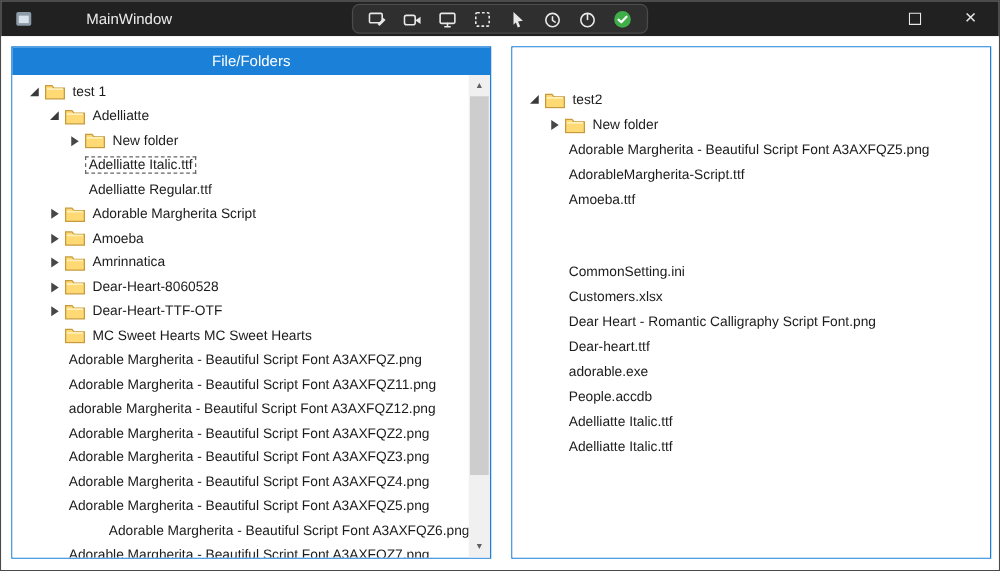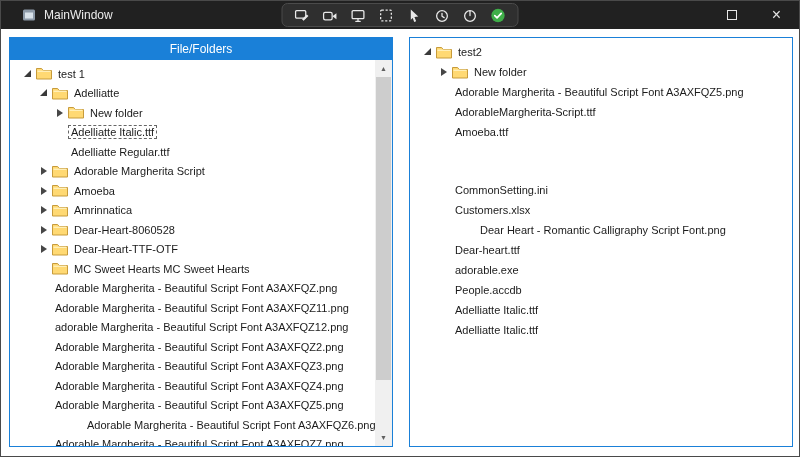--- a/index.html
+++ b/index.html
@@ -8,21 +8,21 @@
     font-family:"Liberation Sans",sans-serif;
     background:#e8e8e8;
   }
   .window{
     width:800px;height:457px;position:relative;background:#ffffff;
     box-sizing:border-box;border:1px solid #4a4a4a;
   }
   
   .titlebar{
     height:28px;background:#212121;display:flex;align-items:center;
-    padding-left:20px;box-sizing:border-box;position:relative;
+    padding-left:10px;box-sizing:border-box;position:relative;gap:35px;
   }
   .app-icon{width:15px;height:15px;display:flex;align-items:center;justify-content:center;}
   .title-text{color:#ececec;font-size:12px;margin-left:8px;}
   .capture-toolbar{
     position:absolute;left:50%;top:2px;transform:translateX(-50%);
     height:24px;display:flex;align-items:center;gap:13px;padding:0 12px;
     background:#2f2f2f;border:1px solid #4b4b4b;border-radius:6px;box-sizing:border-box;
   }
   .tb-icon{width:15px;height:15px;display:flex;align-items:center;justify-content:center;}
   .window-controls{margin-left:auto;display:flex;height:100%;align-items:stretch;}
@@ -290,21 +290,21 @@
             <div class="sb-thumb"></div>
           </div>
           <div class="sb-btn">▼</div>
         </div>
       </div>
     </div>
 
     <div class="panel right">
       <div class="panel-body">
         <div class="tree" id="right-tree">
-            <div class="tree-row" style="padding-left: 0px;">
+            <div class="tree-row" style="padding-left: 0px; margin-top: 28px;">
               <span class="expander exp-open"></span>
               <span class="folder-icon">
                 <svg width="16" height="13" viewBox="0 0 16 13">
                   <path d="M0.5 1.5 H5.6 L7.2 3.5 H15.5 V12 H0.5 Z" fill="#ffd973" stroke="#c79b3b" stroke-width="1"></path>
                   <path d="M1.5 4.3 H14.5" stroke="#ffefb8" stroke-width="1.4" fill="none"></path>
                 </svg>
               </span>
               <span class="tree-label">test2</span>
             </div>
             <div class="tree-row" style="padding-left: 16px;">
@@ -330,21 +330,21 @@
               <span class="tree-label">Amoeba.ttf</span>
             </div>
             <div class="tree-row" style="padding-left: 16px; margin-top: 38px;">
               <span class="expander exp-none"></span>
               <span class="tree-label">CommonSetting.ini</span>
             </div>
             <div class="tree-row" style="padding-left: 16px;">
               <span class="expander exp-none"></span>
               <span class="tree-label">Customers.xlsx</span>
             </div>
-            <div class="tree-row" style="padding-left: 16px; gap: 25px;">
+            <div class="tree-row" style="padding-left: 16px;">
               <span class="expander exp-none"></span>
               <span class="tree-label">Dear Heart - Romantic Calligraphy Script Font.png</span>
             </div>
             <div class="tree-row" style="padding-left: 16px;">
               <span class="expander exp-none"></span>
               <span class="tree-label">Dear-heart.ttf</span>
             </div>
             <div class="tree-row" style="padding-left: 16px;">
               <span class="expander exp-none"></span>
               <span class="tree-label">adorable.exe</span>

